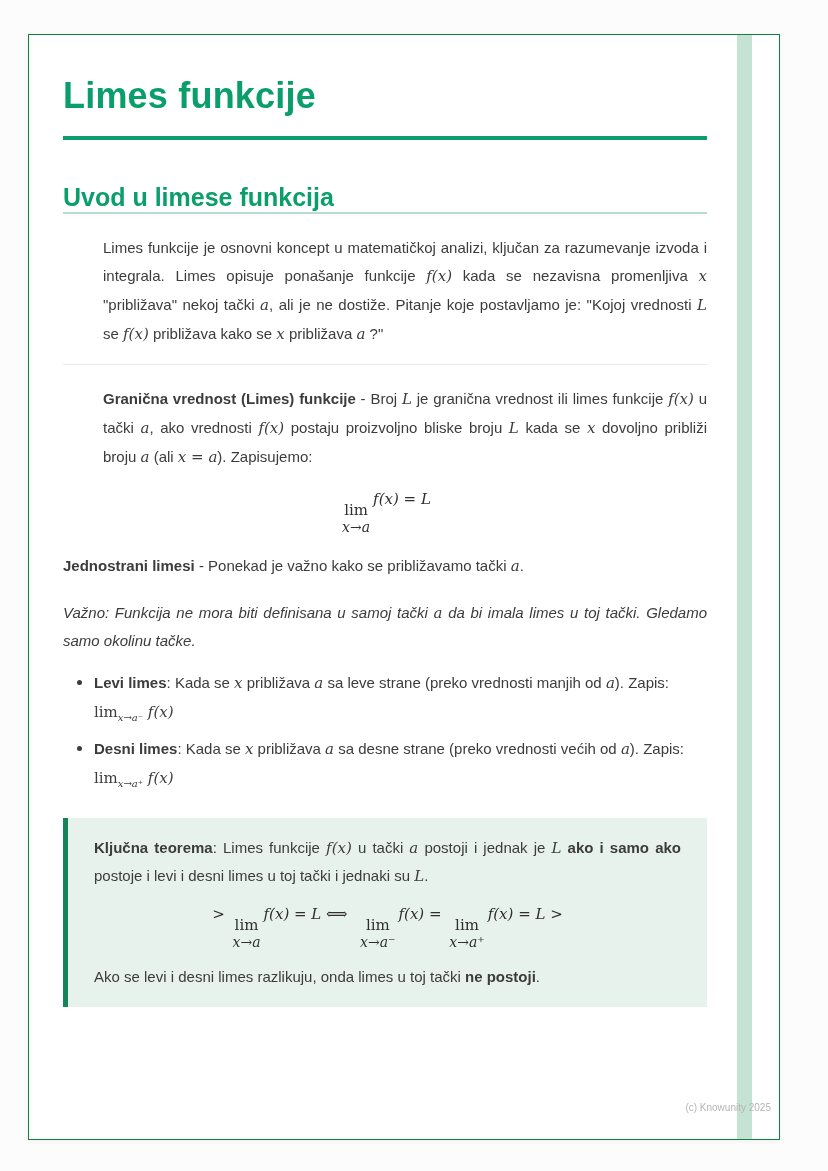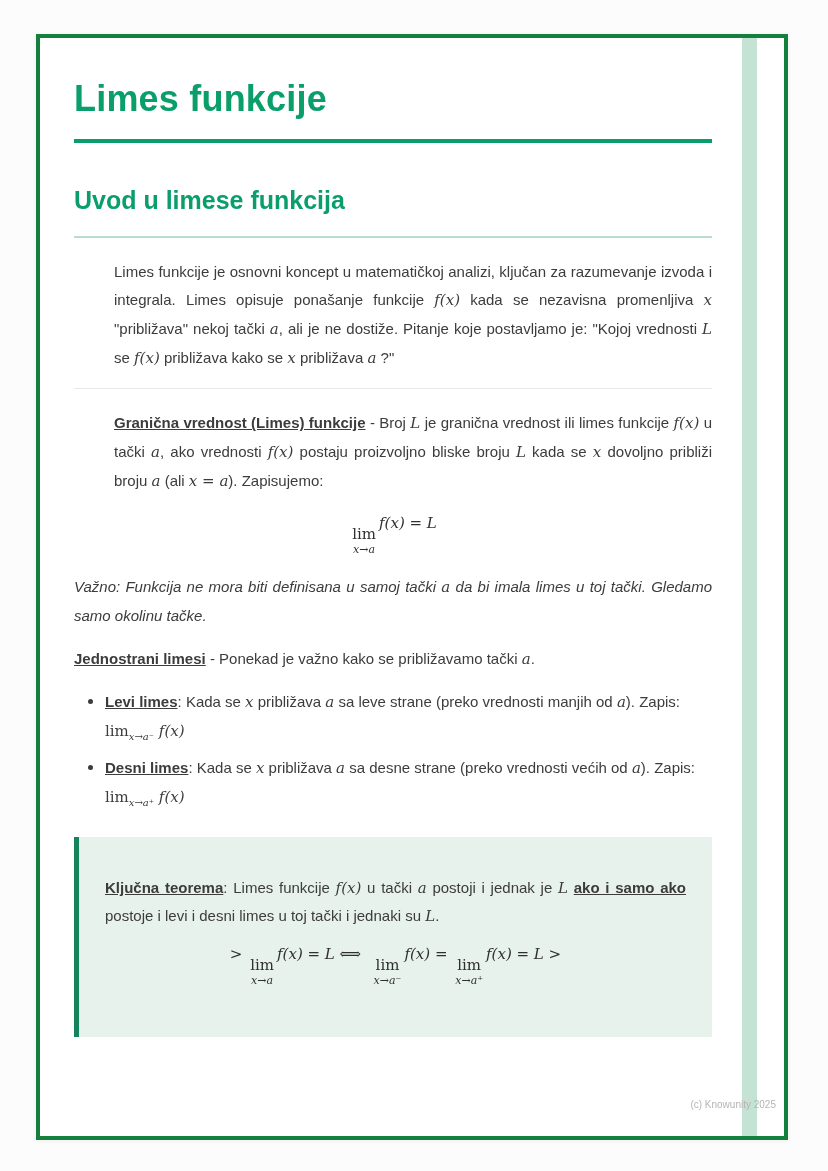--- a/index.html
+++ b/index.html
@@ -4,24 +4,24 @@
 <style>
   html,body { margin:0; padding:0; }
   body {
     width:828px; height:1171px;
     background:#fcfcfc;
     font-family:"Liberation Sans", sans-serif;
     overflow:hidden;
   }
   .canvas { position:relative; width:828px; height:1171px; overflow:hidden; }
   .page {
-    position:absolute; left:36px; top:34px;
+    position:absolute; left:28px; top:34px;
     width:752px; height:1106px;
     background:#ffffff;
-    border:4px solid #15803d;
+    border:1px solid #15803d;
     box-shadow:0 1px 5px rgba(0,0,0,0.06);
     box-sizing:border-box;
     overflow:hidden;
   }
   .stripe {
     position:absolute; top:0; right:27px;
     width:15px; height:100%;
     background:var(--stripe, #c5e3d4);
   }
   .content { position:relative; padding:40px 72px 0 34px; }
@@ -33,21 +33,21 @@
     letter-spacing:0.2px;
     line-height:1.15;
   }
   .title-rule { height:4px; background:var(--accent, #0a9e6b); margin-top:20px; }
 
   .section-heading {
     margin:42px 0 0 0;
     font-size:25px; font-weight:bold;
     color:var(--accent, #0a9e6b);
     line-height:1.2;
-    padding-bottom:21px;
+    padding-bottom:0;
     border-bottom:2px solid var(--accent-soft, #b9ddcd);
   }
 
   .body-text {
     margin:18px 0 0 0;
     font-size:15px; line-height:1.85;
     color:var(--body-text, #3c3c3c);
     text-align:justify;
   }
   .p-first { margin-top:20px;margin-left:40px; }
@@ -60,55 +60,55 @@
     margin:18px 0;
     text-align:center;
     font-size:15px;
     color:#2f2f2f;
     font-family:"DejaVu Serif", serif;
     min-height:36px;
   }
 
   
   .seg-p  { }
-  .seg-b  { font-weight:bold;text-decoration:underline; }
+  .seg-b  { font-weight:bold; }
   .seg-i  { font-style:italic; }
   .seg-mi { font-family:"DejaVu Serif", serif; font-style:italic; }
   .seg-m  { font-family:"DejaVu Serif","DejaVu Sans", serif; }
   .seg-sub {
     font-family:"DejaVu Serif", serif; font-style:italic;
     font-size:10px; vertical-align:-4px;
   }
   .limstack {
     display:inline-flex; flex-direction:column; align-items:center;
     vertical-align:-0.75em; line-height:1;
     font-family:"DejaVu Serif","DejaVu Sans", serif;
     margin:0 3px;
   }
   .limword { font-size:15px; font-style:normal; }
-  .limsub  { font-size:11px; font-style:italic; margin-top:2px; white-space:nowrap; }
+  .limsub  { font-size:14px; font-style:italic; margin-top:2px; white-space:nowrap; }
 
   .bullet-list { margin-top:14px; padding-left:14px; }
   .bullet-item { display:flex; align-items:flex-start; margin-bottom:8px; }
   .bullet-dot {
     flex:0 0 auto;
     width:5px; height:5px; border-radius:50%;
     background:#3c3c3c;
     margin:11px 12px 0 0;
   }
   .bullet-text {
     font-size:15px; line-height:1.85; color:var(--body-text, #3c3c3c);
     text-align:left;
   }
 
   .callout {
     margin-top:24px;
     background:var(--callout-bg, #e8f2ed);
     border-left:5px solid var(--callout-border, #15845c);
-    padding:37px 26px;
+    padding:16px 26px;
     box-sizing:border-box;
   }
   .callout .body-text { margin-top:0; }
   .callout .formula { margin:14px 0; }
   .callout .p-zakljucak { margin-top:14px; }
 
   .watermark {
     position:absolute; right:8px; bottom:26px;
     font-size:10px; color:var(--watermark, #b5b5b5);
     z-index:3;
@@ -130,23 +130,23 @@
 
       <div class="divider"></div>
 
       <p class="body-text p-first"><span class="seg-b">Granična vrednost (Limes) funkcije</span><span class="seg-p"> - Broj </span><span class="seg-mi">L</span><span class="seg-p"> je granična vrednost ili limes funkcije </span><span class="seg-mi">f(x)</span><span class="seg-p"> u tački </span><span class="seg-mi">a</span><span class="seg-p">, ako vrednosti </span><span class="seg-mi">f(x)</span><span class="seg-p"> postaju proizvoljno bliske broju </span><span class="seg-mi">L</span><span class="seg-p"> kada se </span><span class="seg-mi">x</span><span class="seg-p"> dovoljno približi broju </span><span class="seg-mi">a</span><span class="seg-p"> (ali </span><span class="seg-mi">x</span><span class="seg-m"> = </span><span class="seg-mi">a</span><span class="seg-p">). Zapisujemo:</span></p>
 
       <div class="formula"><span class="limstack">
             <span class="limword">lim</span>
             <span class="limsub">x→a</span>
           </span><span class="seg-mi">f(x) = L</span></div>
 
+      <p class="body-text p-jedno"><span class="seg-b">Jednostrani limesi</span><span class="seg-p"> - Ponekad je važno kako se približavamo tački </span><span class="seg-mi">a</span><span class="seg-p">.</span></p>
+
       <p class="body-text p-vazno"><span class="seg-i">Važno: Funkcija ne mora biti definisana u samoj tački </span><span class="seg-mi">a</span><span class="seg-i"> da bi imala limes u toj tački. Gledamo samo okolinu tačke.</span></p>
-
-      <p class="body-text p-jedno"><span class="seg-b">Jednostrani limesi</span><span class="seg-p"> - Ponekad je važno kako se približavamo tački </span><span class="seg-mi">a</span><span class="seg-p">.</span></p>
 
       <div class="bullet-list">
         <div class="bullet-item">
           <span class="bullet-dot"></span>
           <span class="bullet-text"><span class="seg-b">Levi limes</span><span class="seg-p">: Kada se </span><span class="seg-mi">x</span><span class="seg-p"> približava </span><span class="seg-mi">a</span><span class="seg-p"> sa leve strane (preko vrednosti manjih od </span><span class="seg-mi">a</span><span class="seg-p">). Zapis: </span><span class="seg-m">lim</span><span class="seg-sub">x→a⁻</span><span class="seg-mi"> f(x)</span></span>
         </div>
         <div class="bullet-item">
           <span class="bullet-dot"></span>
           <span class="bullet-text"><span class="seg-b">Desni limes</span><span class="seg-p">: Kada se </span><span class="seg-mi">x</span><span class="seg-p"> približava </span><span class="seg-mi">a</span><span class="seg-p"> sa desne strane (preko vrednosti većih od </span><span class="seg-mi">a</span><span class="seg-p">). Zapis: </span><span class="seg-m">lim</span><span class="seg-sub">x→a⁺</span><span class="seg-mi"> f(x)</span></span>
         </div>
@@ -157,18 +157,19 @@
         <div class="formula"><span class="seg-m">&gt;&nbsp;</span><span class="limstack">
               <span class="limword">lim</span>
               <span class="limsub">x→a</span>
             </span><span class="seg-mi">f(x) = L</span><span class="seg-m">&nbsp;⟺&nbsp;&nbsp;</span><span class="limstack">
               <span class="limword">lim</span>
               <span class="limsub">x→a⁻</span>
             </span><span class="seg-mi">f(x) = </span><span class="limstack">
               <span class="limword">lim</span>
               <span class="limsub">x→a⁺</span>
             </span><span class="seg-mi">f(x) = L</span><span class="seg-m">&nbsp;&gt;</span></div>
+        <p class="body-text p-zakljucak"><span class="seg-p">Ako se levi i desni limes razlikuju, onda limes u toj tački </span><span class="seg-b">ne postoji</span><span class="seg-p">.</span></p>
       </div>
     </div>
 
     <div class="watermark">(c) Knowunity 2025</div>
   </div>
 </div>
 
 </body></html>

